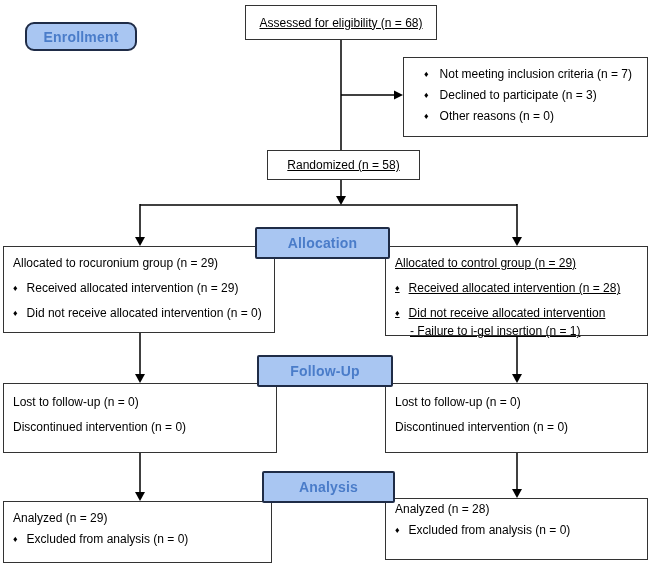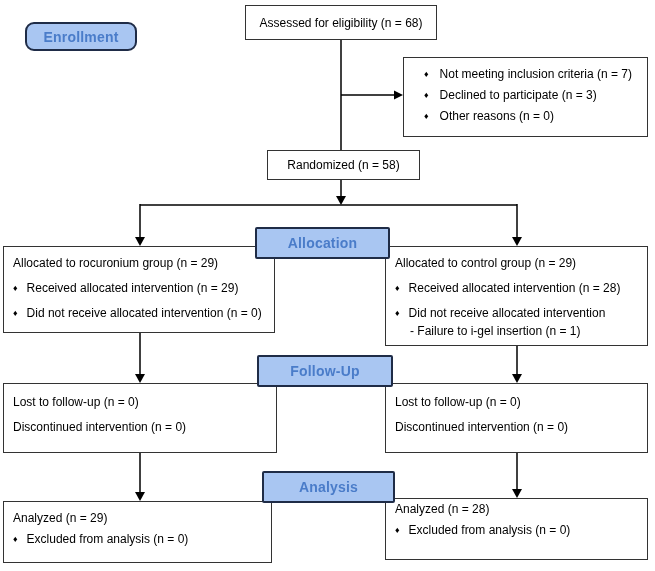--- a/index.html
+++ b/index.html
@@ -39,20 +39,21 @@
     font-size: 12px;
     line-height: 18px;
     z-index: 1;
     white-space: nowrap;
   }
   .fbox.center {
     display: flex;
     align-items: center;
     justify-content: center;
     text-align: center;
+    text-decoration: underline;
   }
   .badge {
     position: absolute;
     background: var(--badge-fill);
     border: 2px solid var(--badge-border);
     border-radius: 2px;
     color: var(--badge-text);
     font-size: 14px;
     font-weight: bold;
     display: flex;
@@ -71,21 +72,21 @@
   .b-assessed   { left: 245px; top: 5px;   width: 192px; height: 35px; }
   
   .b-excluded   { left: 403px; top: 57px;  width: 245px; height: 80px; padding: 6px 4px 0 11px; }
   .b-excluded .title { line-height: 19px; margin-bottom: 1px; }
   .b-excluded .row { line-height: 20px; padding-left: 9px; }
   .b-excluded .diamond { margin-right: 11px; }
   
   .b-randomized { left: 267px; top: 150px; width: 153px; height: 30px; }
   
   .b-alloc-l    { left: 3px;   top: 246px; width: 272px; height: 87px; padding: 7px 4px 0 9px; }
-  .b-alloc-r    { left: 385px; top: 246px; width: 263px; height: 100px; padding: 7px 4px 0 9px; }
+  .b-alloc-r    { left: 385px; top: 246px; width: 263px; height: 90px; padding: 7px 4px 0 9px; text-decoration: underline; }
   .alloc .title { margin-bottom: 7px; }
   .alloc .row   { margin-bottom: 6px; }
   .alloc .diamond { margin-right: 9px; }
   .alloc .subline { line-height: 16px; padding-left: 15px; }
   
   .b-fu-l       { left: 3px;   top: 383px; width: 274px; height: 70px; padding: 9px 4px 0 9px; }
   .b-fu-r       { left: 385px; top: 383px; width: 263px; height: 70px; padding: 9px 4px 0 9px; }
   .fu .line1 { margin-bottom: 7px; }
   
   .b-an-l       { left: 3px;   top: 501px; width: 269px; height: 62px; padding: 7px 4px 0 9px; }

